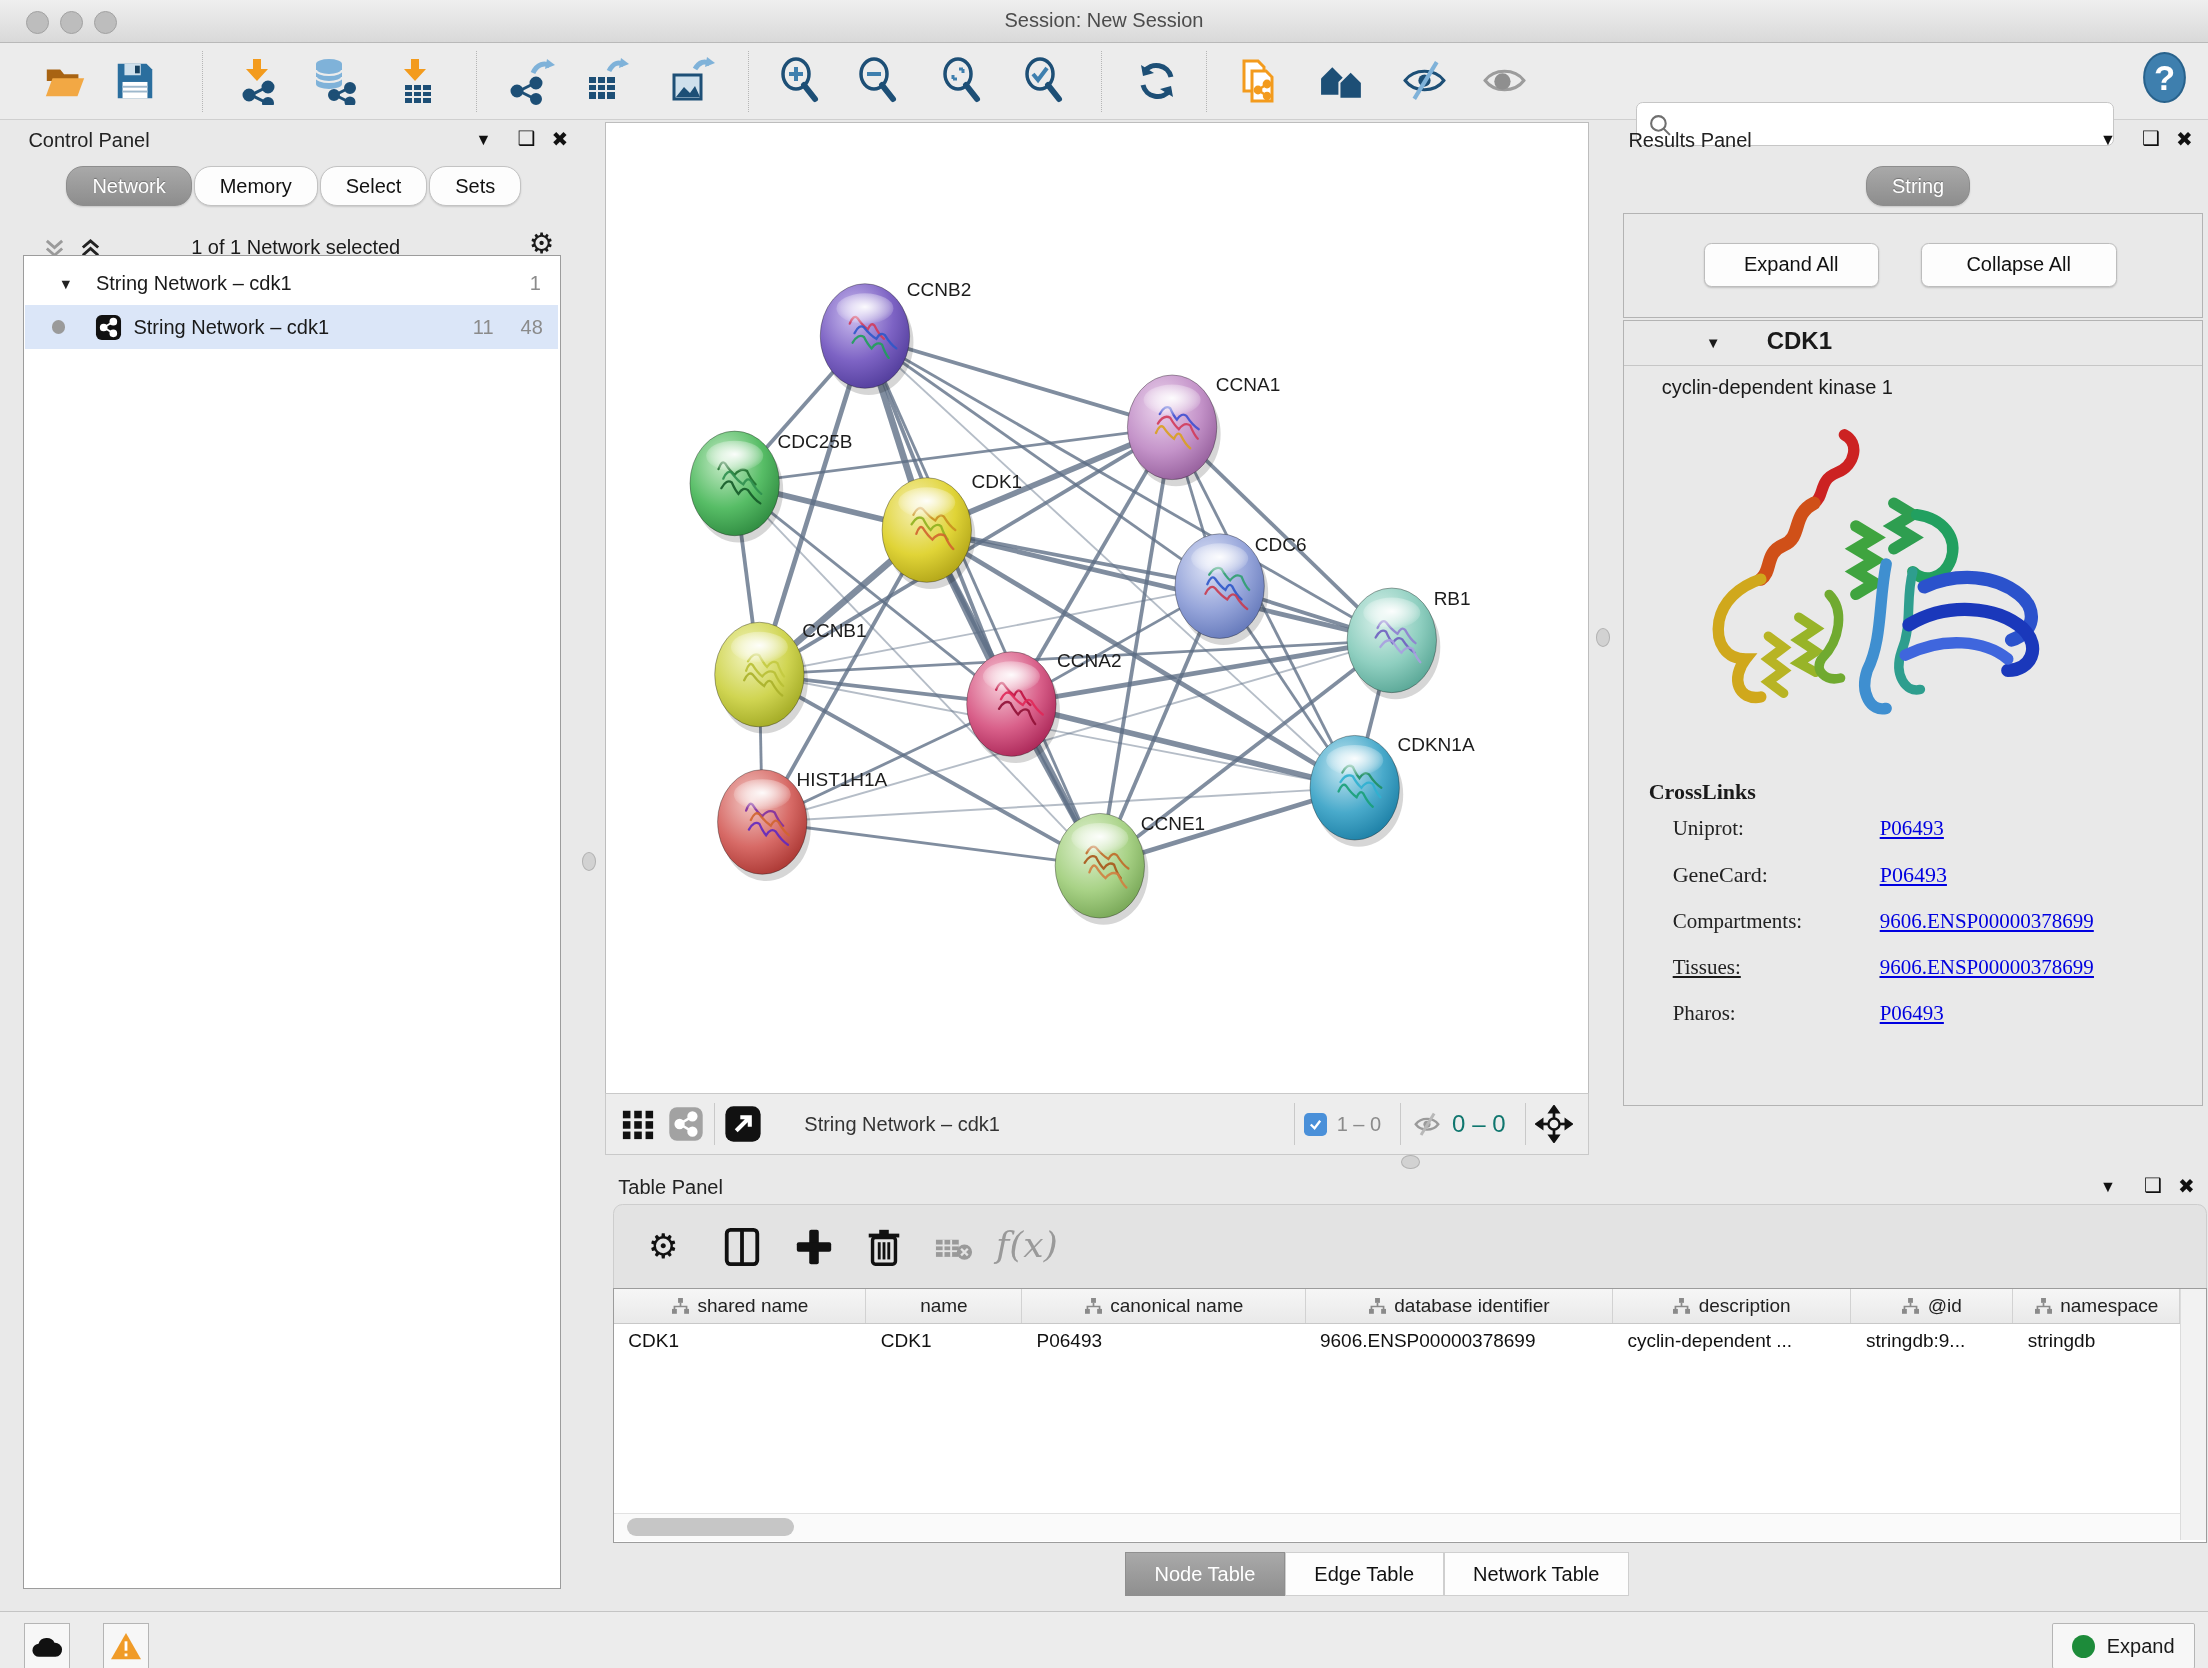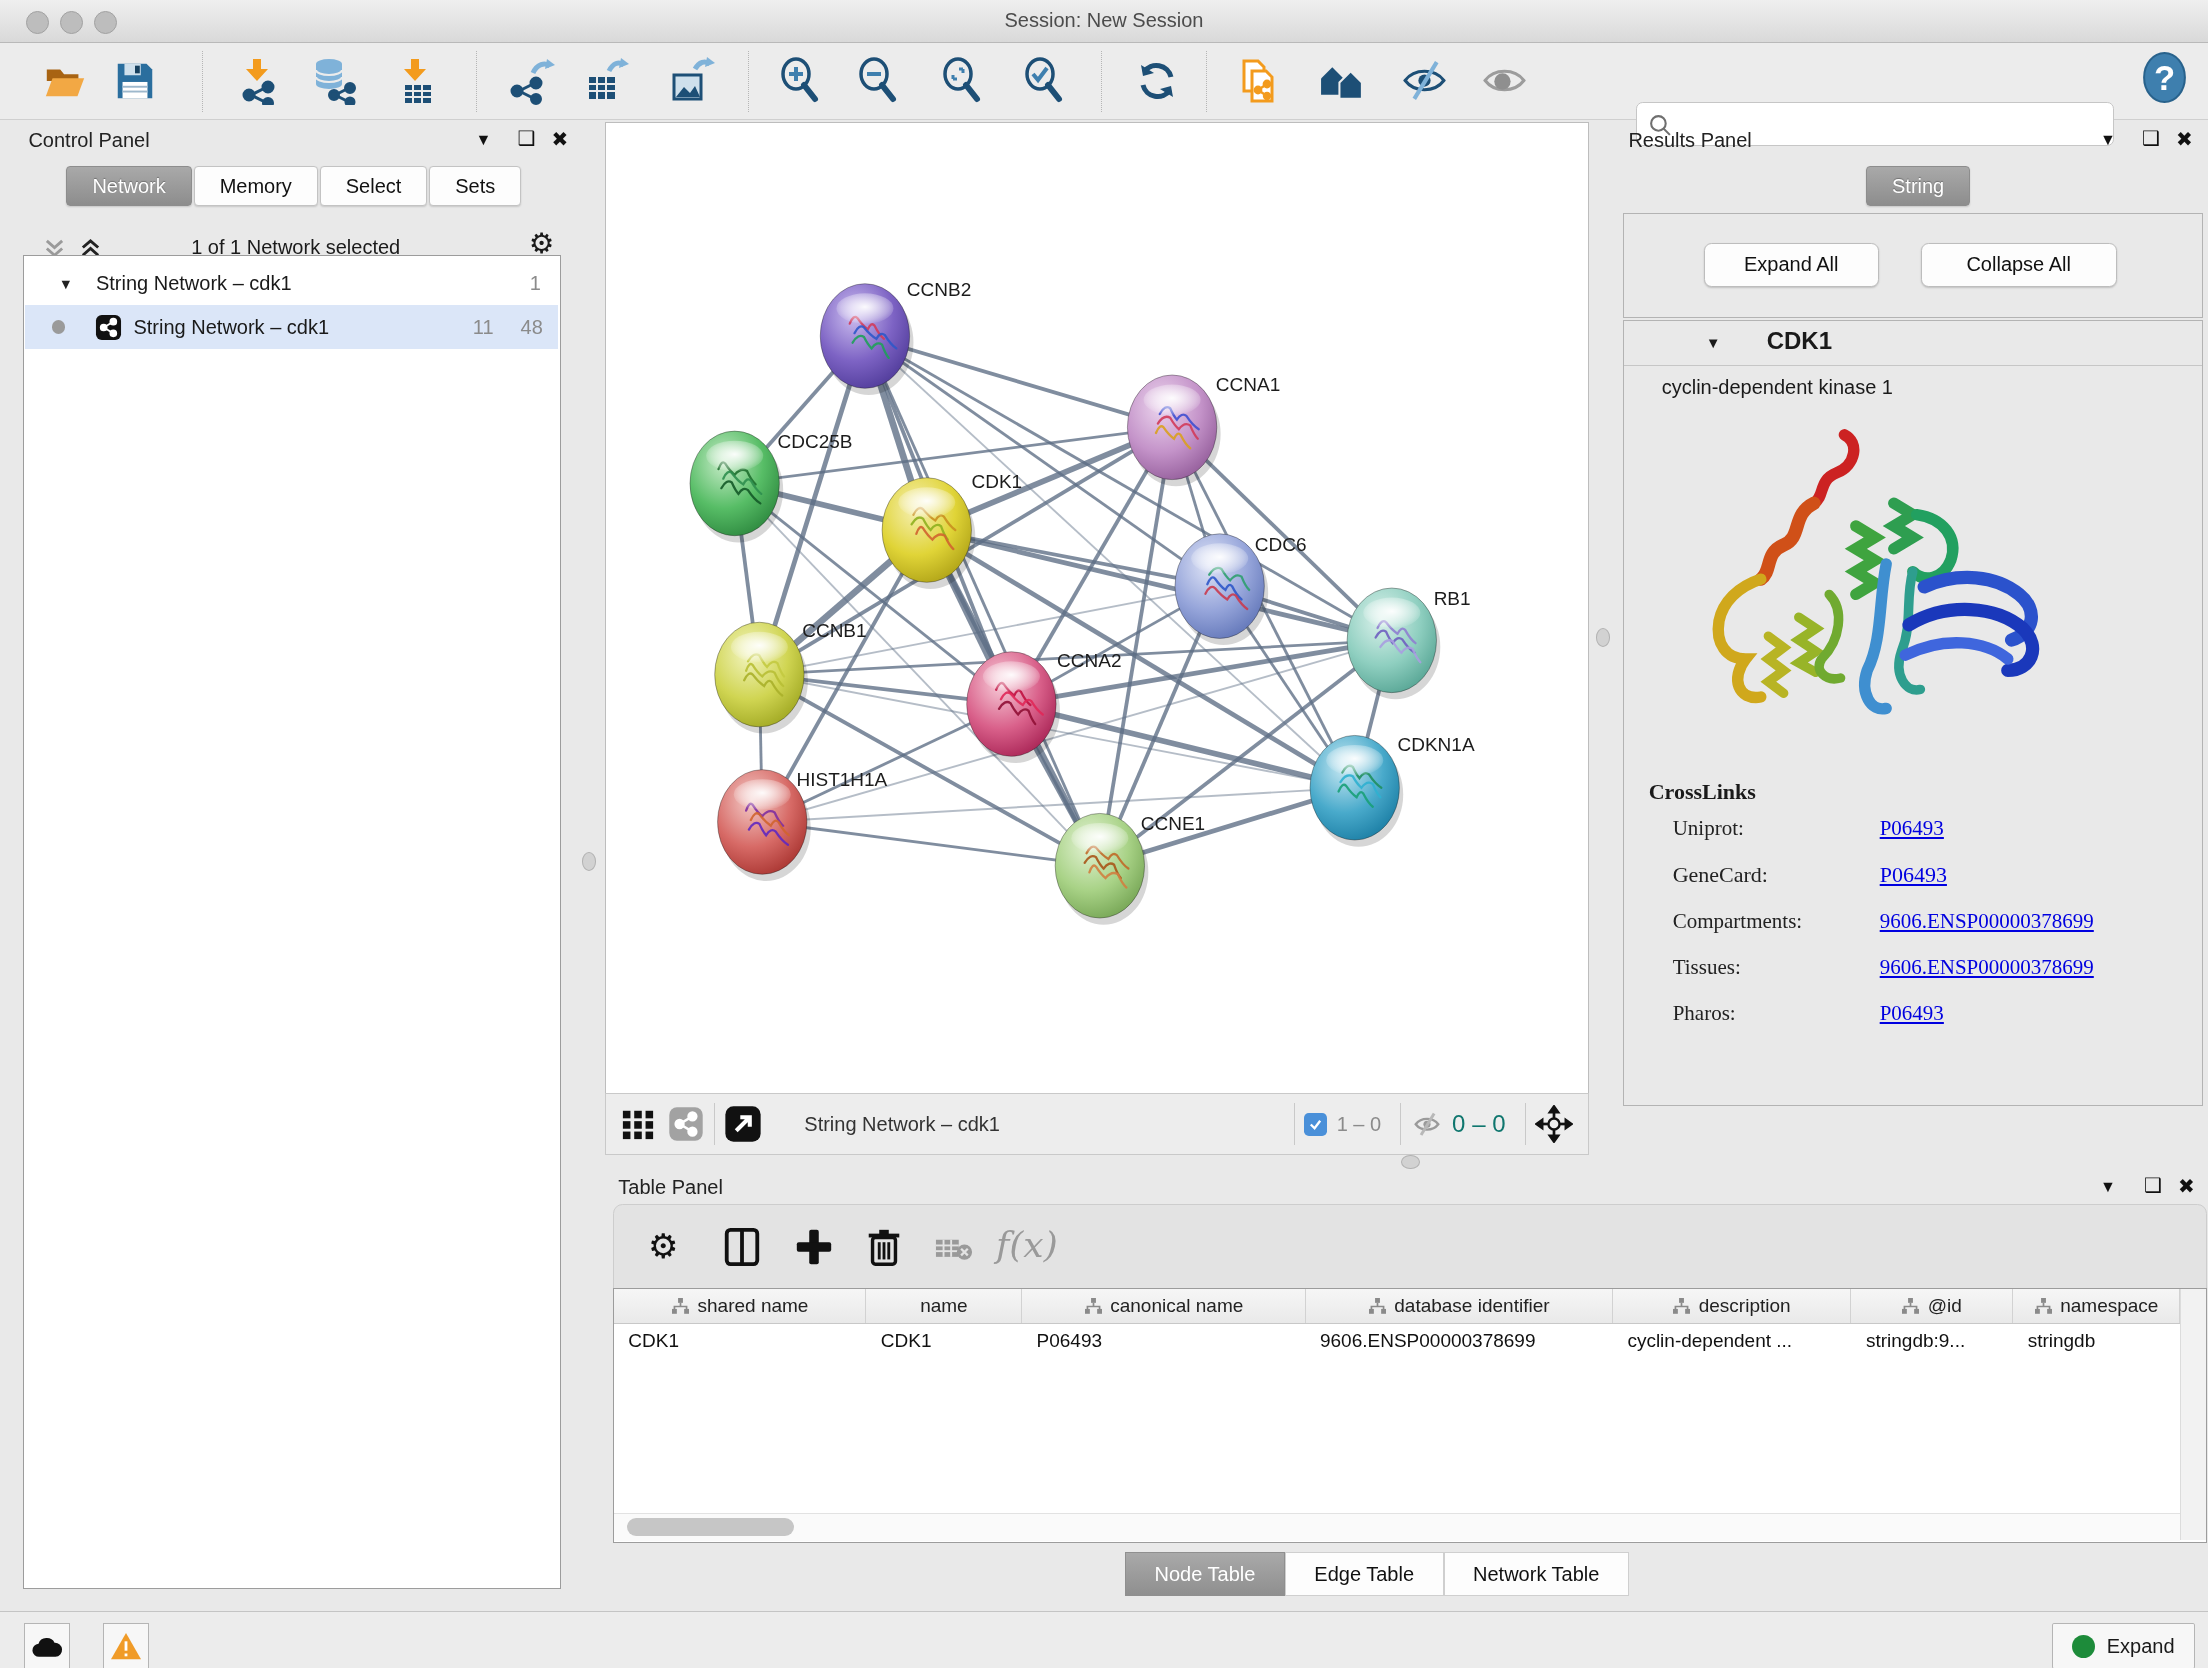--- a/index.html
+++ b/index.html
@@ -25,21 +25,21 @@
   .searchbox input{position:absolute;left:44px;top:3.8px;width:418px;height:30px;border:none;outline:none;
              font-size:18px;font-family:"Liberation Sans",sans-serif;background:transparent;}
 
   
   .panel-title{font-size:20px;color:#222;}
   .win-mini{font-size:16px;color:#111;}
 
   
   .tabbtn{height:38px;display:inline-flex;align-items:center;justify-content:center;
           padding:0 25px;font-size:20px;border:1px solid #c3c3c3;background:#fdfdfd;color:#111;
-          border-radius:4px;margin-right:1.9px;box-shadow:0 1px 1.9px rgba(0,0,0,.15);}
+          border-radius:17px;margin-right:1.9px;box-shadow:0 1px 1.9px rgba(0,0,0,.15);}
   .tabbtn.active{background:linear-gradient(#a9a9a9,#8d8d8d);color:#fff;border-color:#8d8d8d;
           text-shadow:0 -1px 1px rgba(0,0,0,.3);}
   .treebox{position:absolute;background:#fff;border:1px solid #9c9c9c;}
   .tree-row{position:absolute;left:1px;height:44px;display:flex;align-items:center;font-size:20px;}
   .count{color:#8b8b8b;}
 
   
   .canvas{position:absolute;left:605px;top:122px;width:982px;height:970px;background:#fff;
           border:1px solid #bdbdbd;}
   .netbar{position:absolute;left:605px;top:1093px;width:982px;height:60px;background:#ededed;
@@ -659,21 +659,21 @@
             <span class="xlink">P06493</span>
           </div>
           <div style="display: flex; margin-bottom: 21px; font-size: 22px;">
             <span class="serif" style="width: 207px; color: rgb(34, 34, 34);">GeneCard:</span>
             <span class="xlink">P06493</span>
           </div>
           <div style="display: flex; margin-bottom: 21px; font-size: 21px;">
             <span class="serif" style="width: 207px; color: rgb(34, 34, 34);">Compartments:</span>
             <span class="xlink">9606.ENSP00000378699</span>
           </div>
-          <div style="display: flex; margin-bottom: 21px; font-size: 21px;">
+          <div style="display: flex; margin-bottom: 21px; font-size: 21px; text-decoration: underline;">
             <span class="serif" style="width: 207px; color: rgb(34, 34, 34);">Tissues:</span>
             <span class="xlink">9606.ENSP00000378699</span>
           </div>
           <div style="display: flex; margin-bottom: 21px; font-size: 21px;">
             <span class="serif" style="width: 207px; color: rgb(34, 34, 34);">Pharos:</span>
             <span class="xlink">P06493</span>
           </div>
         </div>
     </div>
   </div>

